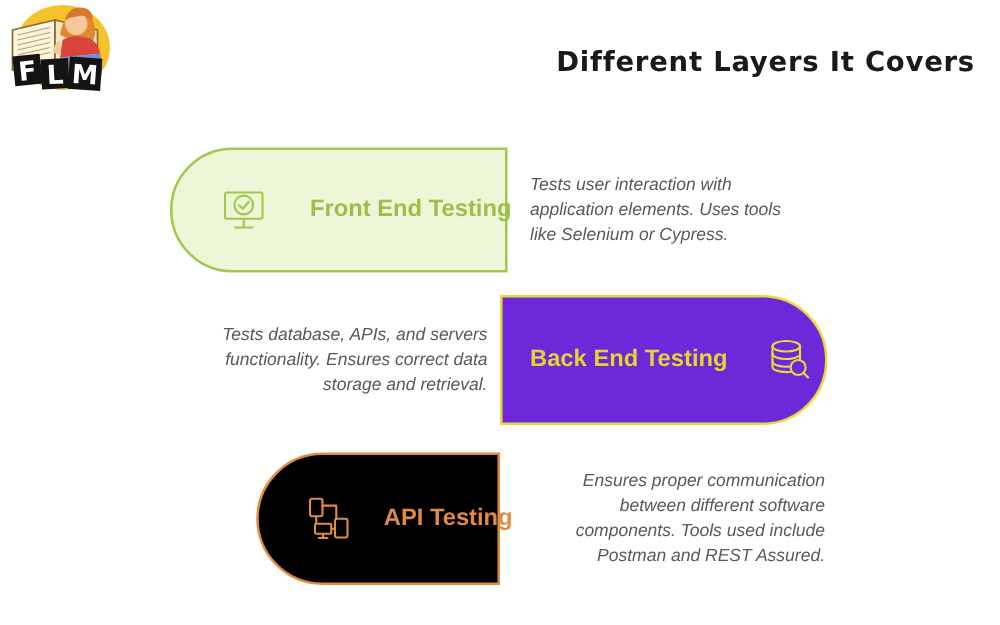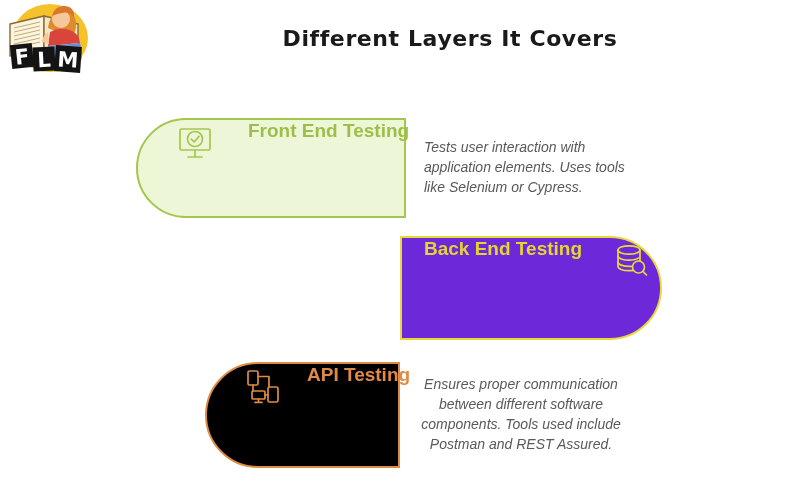--- a/index.html
+++ b/index.html
@@ -21,23 +21,23 @@
     left: 4px;
     top: 2px;
     width: 92px;
     height: 76px;
   }
 
   
   #page-title {
     position: absolute;
     left: 120px;
-    top: 26px;
+    top: 38px;
     width: 660px;
-    text-align: center;
+    text-align: right;
     font-family: "DejaVu Sans", sans-serif;
     font-size: 22px;
     font-weight: bold;
     color: #1a1a1a;
     letter-spacing: 0.6px;
   }
 
   
   .row {
     position: absolute;
@@ -47,20 +47,21 @@
     align-items: center;
   }
   #row-frontend { top: 118px; height: 100px; }
   #row-backend  { top: 236px; height: 104px; }
   #row-api      { top: 362px; height: 106px; }
 
   
   .card {
     box-sizing: border-box;
     display: flex;
+    align-items: center;
     border-style: solid;
     border-width: 2px;
     height: 100%;
   }
   .card.left-pill {
     border-radius: 60px 0 0 60px;
     justify-content: flex-start;
     padding-left: 34px;
     padding-right: 18px;
   }
@@ -126,22 +127,22 @@
     text-align: left;
   }
   #desc-backend {
     position: absolute;
     left: 172px;
     width: 218px;
     text-align: right;
   }
   #desc-api {
     width: 228px;
-    margin-left: 7px;
-    text-align: center;
+    margin-left: 32px;
+    text-align: right;
   }
 </style>
 </head>
 <body>
 
 <div id="logo">
   <svg width="92" height="76" viewBox="0 0 92 76" xmlns="http://www.w3.org/2000/svg">
     <ellipse cx="46" cy="36" rx="38" ry="34" fill="#f6c22b"></ellipse>
 
     <g>
@@ -189,20 +190,21 @@
         <circle cx="20" cy="16" r="7.5"></circle>
         <polyline points="16.3,16.2 19.2,19 24,13.4"></polyline>
       </svg>
     </span>
     <span class="card-label">Front End Testing</span>
   </div>
   <div class="desc" id="desc-frontend">Tests user interaction with application elements. Uses tools like Selenium or Cypress.</div>
 </div>
 
 <div class="row" id="row-backend">
+  <div class="desc" id="desc-backend">Tests database, APIs, and servers functionality. Ensures correct data storage and retrieval.</div>
   <div class="card right-pill" id="card-backend">
     <span class="card-label">Back End Testing</span>
     <span class="card-icon">
       <svg width="40" height="40" viewBox="0 0 40 40" fill="none" stroke="#e8d93a" stroke-width="1.7" stroke-linecap="round" stroke-linejoin="round">
         <ellipse cx="18" cy="9" rx="11" ry="4.2"></ellipse>
         <path d="M7 9 v16.5 c0 2.3 4.9 4.2 11 4.2 c1.5 0 2.9 -0.1 4.2 -0.3"></path>
         <path d="M29 9 v11"></path>
         <path d="M7 15 c0 2.3 4.9 4.2 11 4.2 c4.3 0 8 -0.9 9.8 -2.3"></path>
         <path d="M7 21.2 c0 2.3 4.9 4.2 11 4.2 c0.8 0 1.6 0 2.3 -0.1"></path>
         <circle cx="27.5" cy="26" r="6"></circle>

